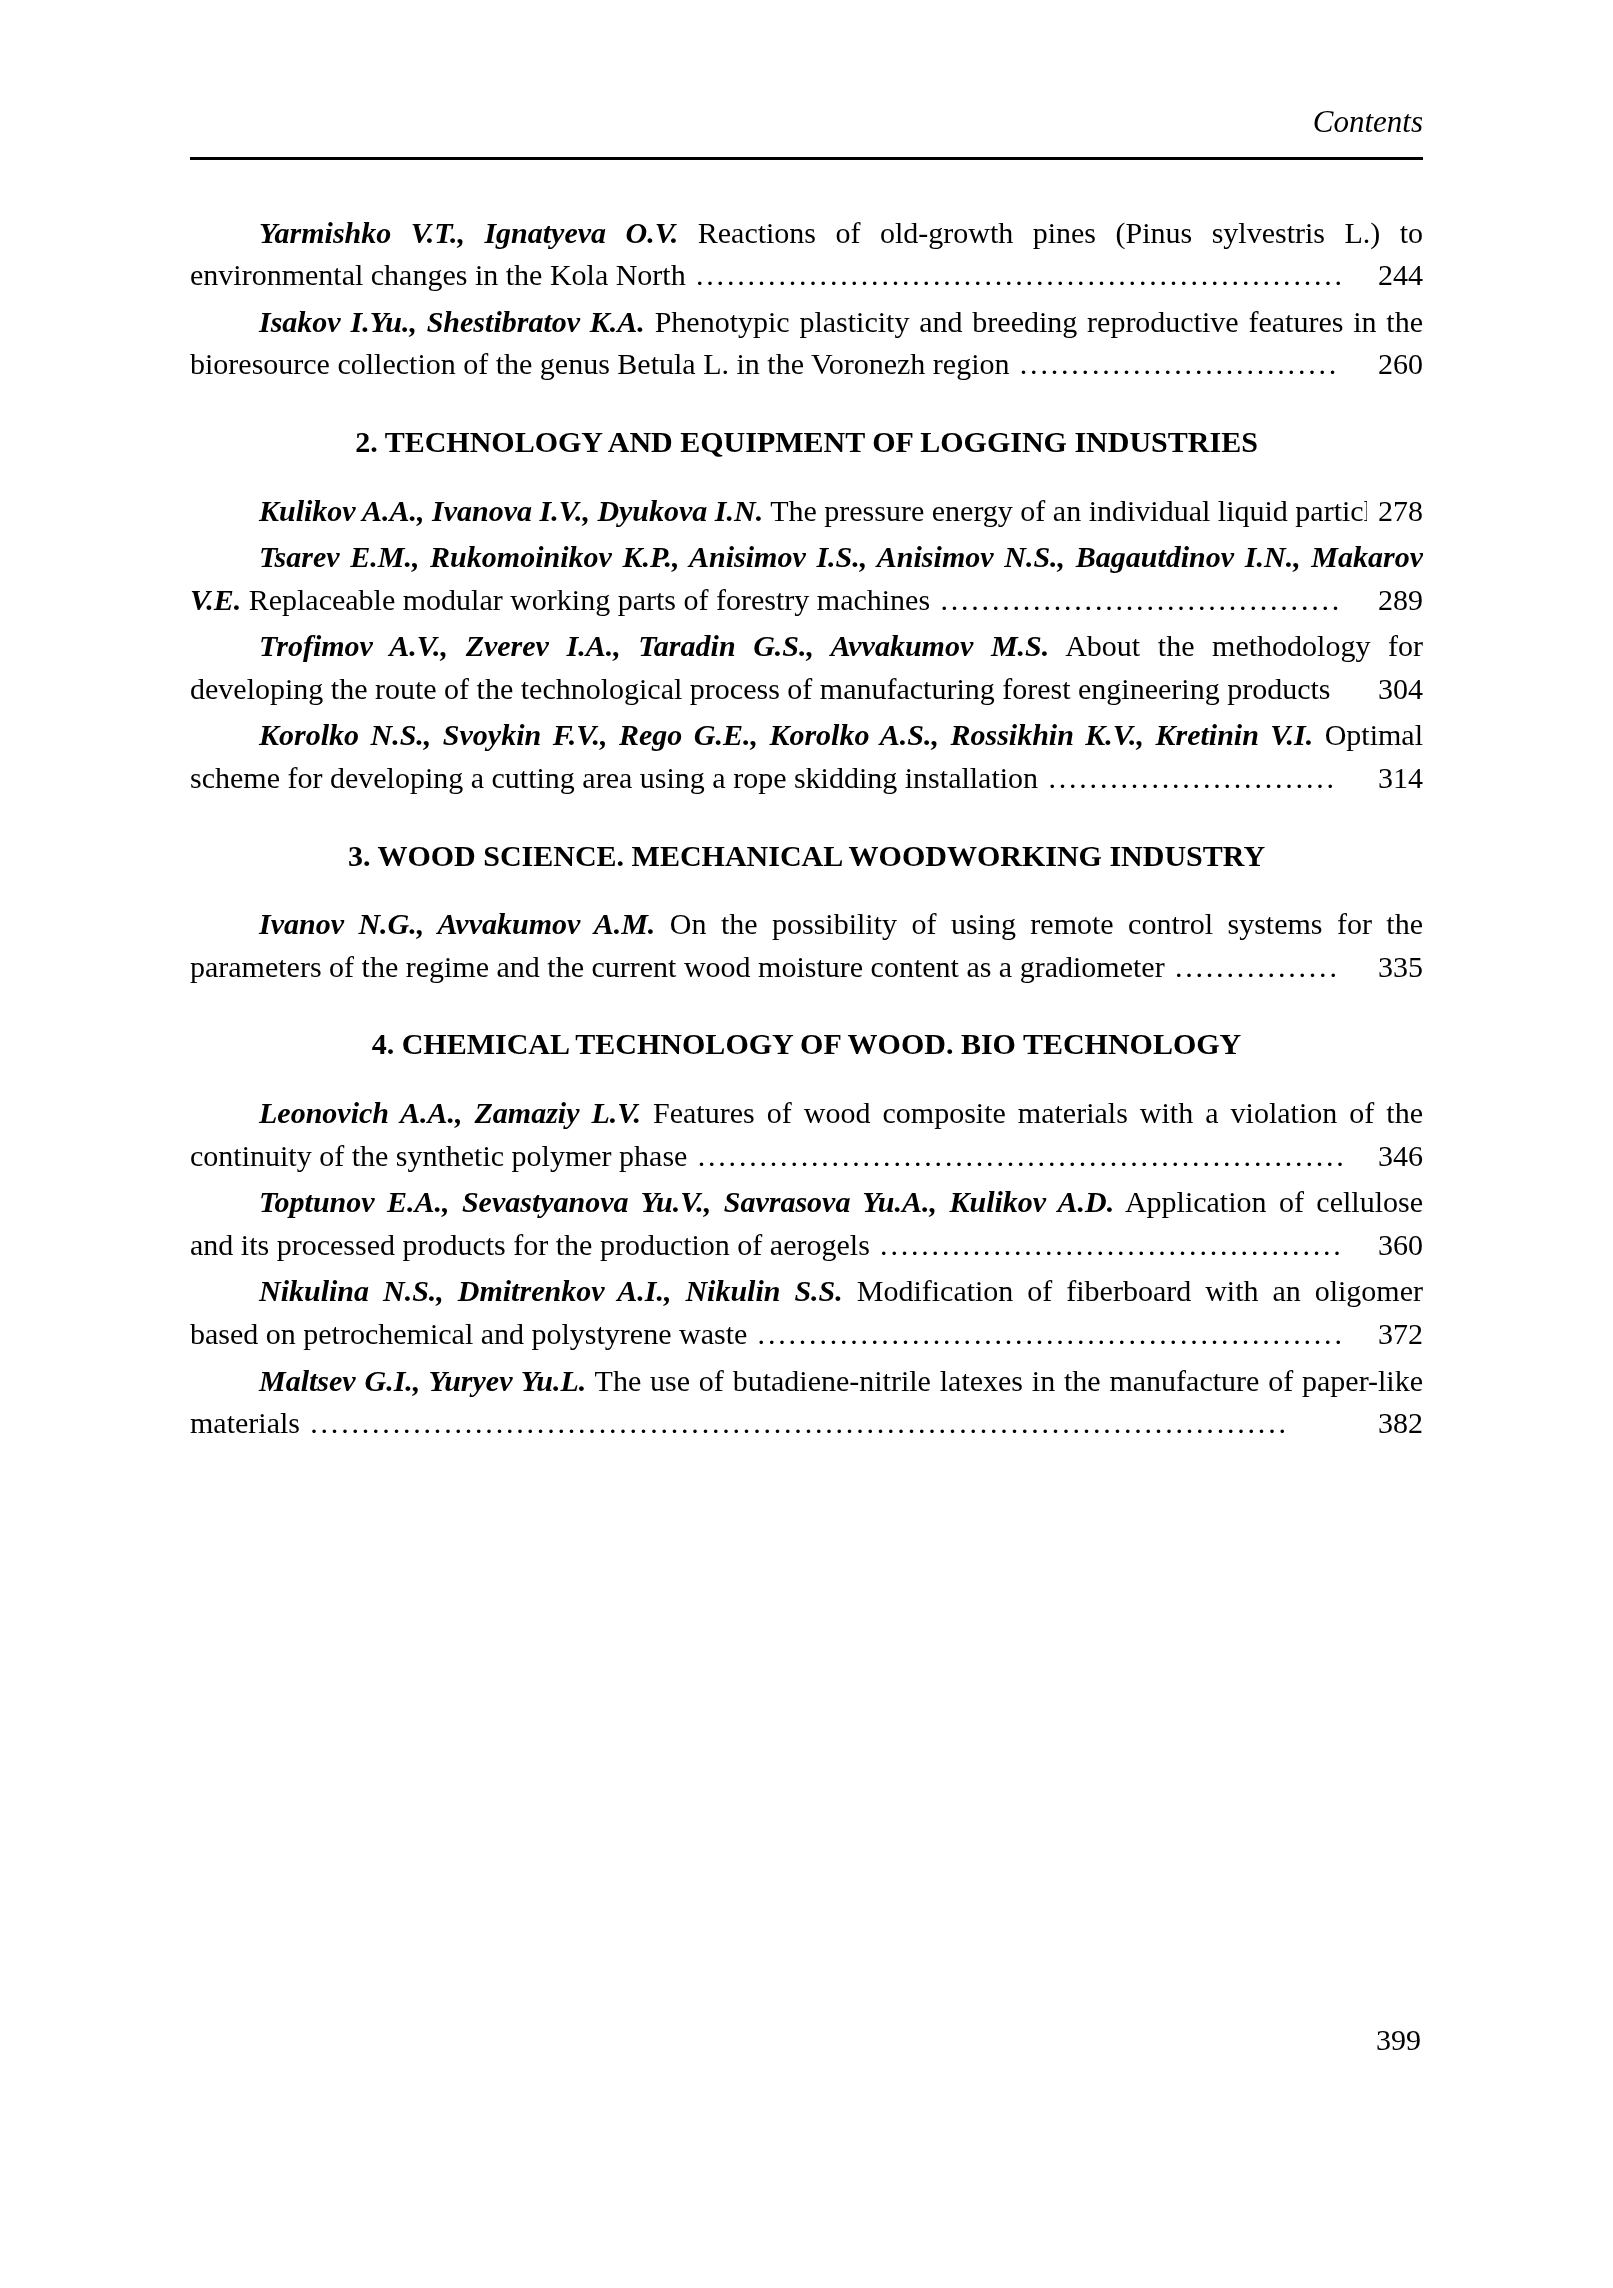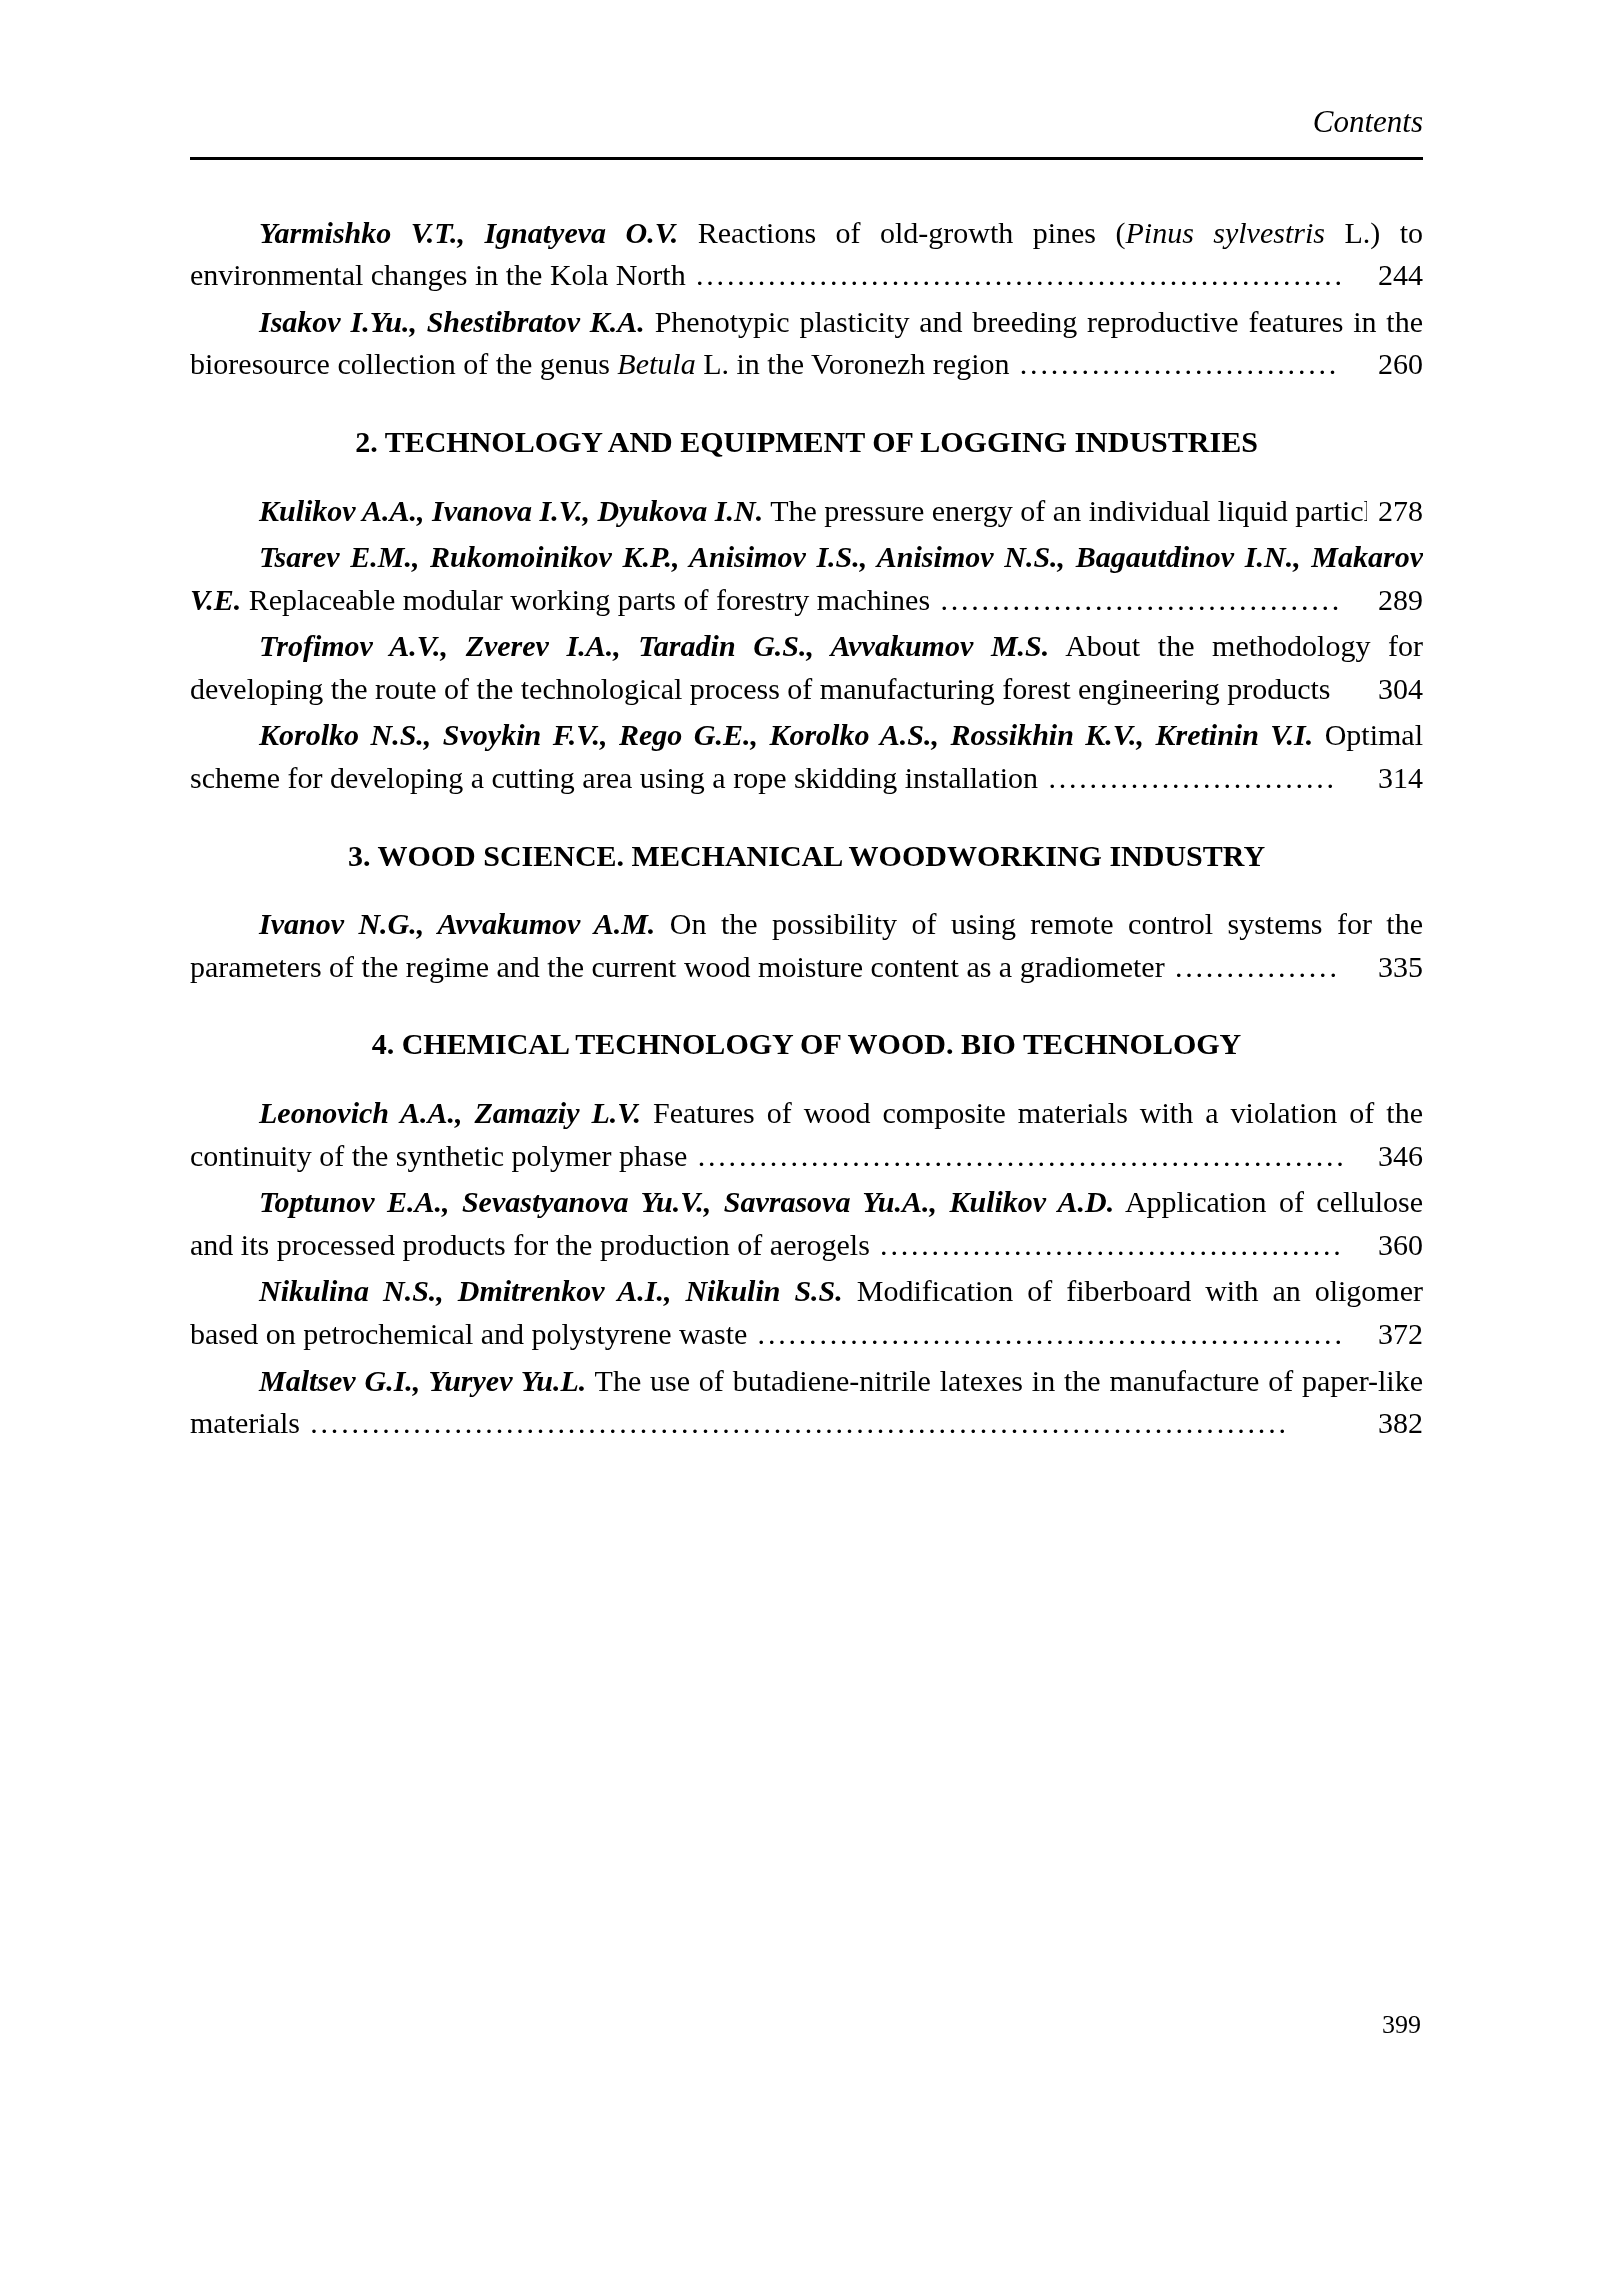--- a/index.html
+++ b/index.html
@@ -41,39 +41,39 @@
 
   .entry {
     position: relative;
     overflow: hidden;
     text-indent: 69px;
     text-align: justify;
   }
   .entry + .entry { margin-top: 4px; }
 
   .seg-authors { font-weight: bold; font-style: italic; }
-  .seg-italic  { font-style: italic; }
+  .seg-italic  { }
   .seg-normal  { font-style: normal; }
 
   .dots { letter-spacing: 2.8px; white-space: nowrap; }
 
   .pageno {
     position: absolute;
     right: 0;
     bottom: 0;
     background: #ffffff;
     padding-left: 11px;
     text-indent: 0;
   }
 
   .footer-pageno {
     position: absolute;
     right: 192px;
-    bottom: 157px;
-    font-size: 26px;
+    bottom: 140px;
+    font-size: 30px;
     line-height: 1;
   }
 </style>
 </head>
 <body>
 
 <div class="page">
   <div class="contents-header">Contents</div>
 
   <div class="toc">

